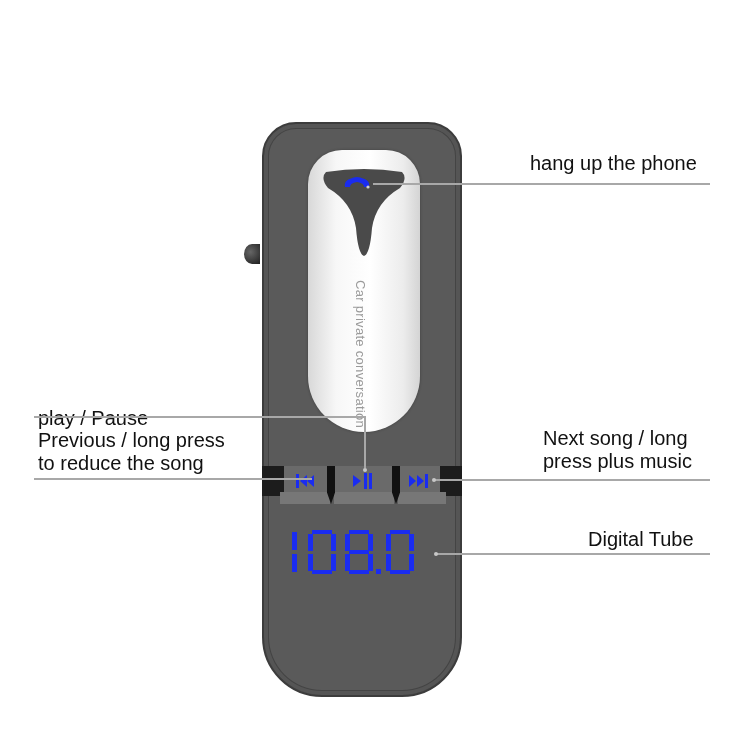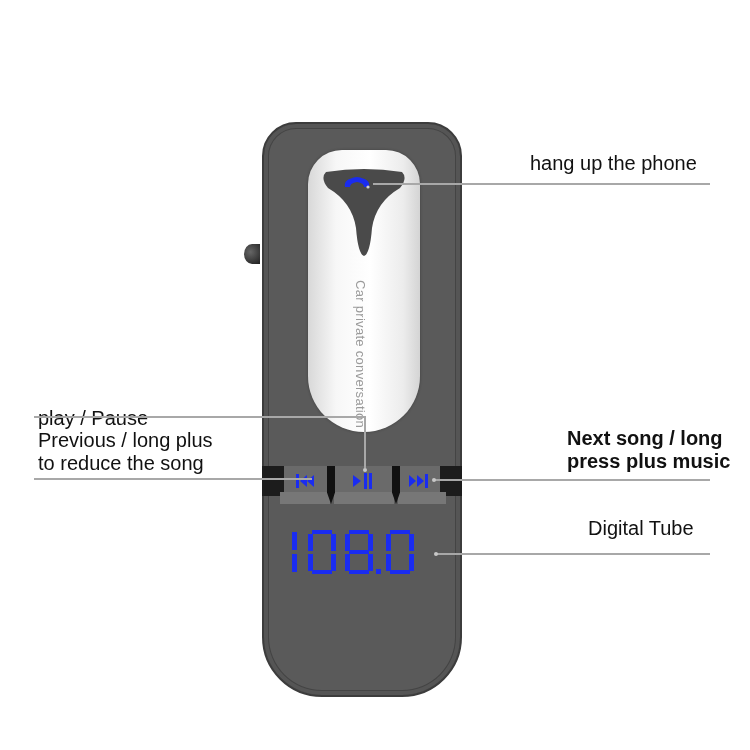--- a/index.html
+++ b/index.html
@@ -123,27 +123,27 @@
 
 <div class="label" style="left:530px;top:152px;text-align:center;">hang up the phone</div>
 <div class="leader" style="left:373px;top:183px;width:337px;"></div>
 
 <div class="label" style="left:38px;top:381px;margin-top:26px;">play / Pause</div>
 <div class="leader" style="left:34px;top:416px;width:332px;"></div>
 <div class="leader-v" style="left:364px;top:416px;height:52px;"></div>
 <div class="dot" style="left:363px;top:468px;"></div>
 
 <div class="label" style="left:38px;top:429px;">
-  <div>Previous / long plus</div>
+  <div>Previous / long press</div>
   <div>to reduce the song</div>
 </div>
 <div class="leader" style="left:34px;top:478px;width:278px;"></div>
 
-<div class="label" style="left:567px;top:427px;font-weight:bold;">
+<div class="label" style="left:543px;top:427px;">
   <div>Next song / long</div>
   <div>press plus music</div>
 </div>
 <div class="leader" style="left:434px;top:479px;width:276px;"></div>
 <div class="dot" style="left:432px;top:478px;"></div>
 
-<div class="label" style="left:588px;top:517px;">Digital Tube</div>
+<div class="label" style="left:588px;top:528px;">Digital Tube</div>
 <div class="leader" style="left:436px;top:553px;width:274px;"></div>
 <div class="dot" style="left:434px;top:552px;"></div>
 
 </body></html>

